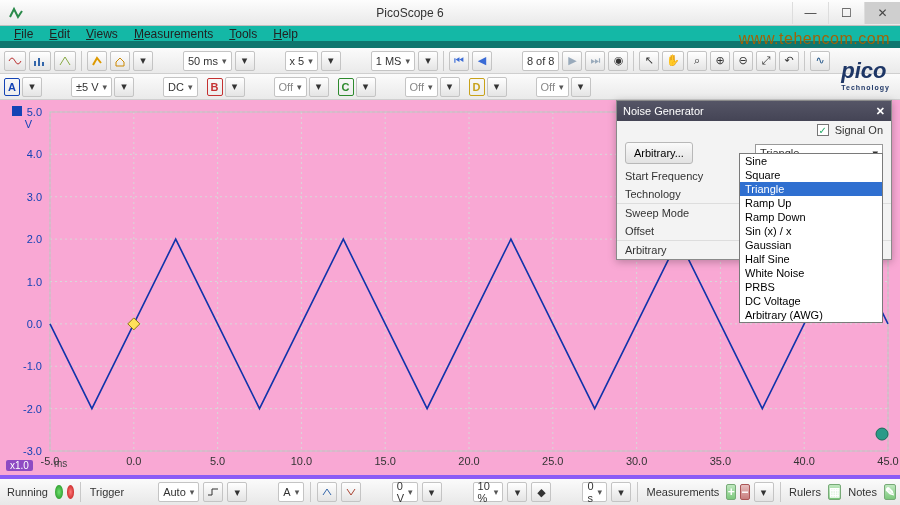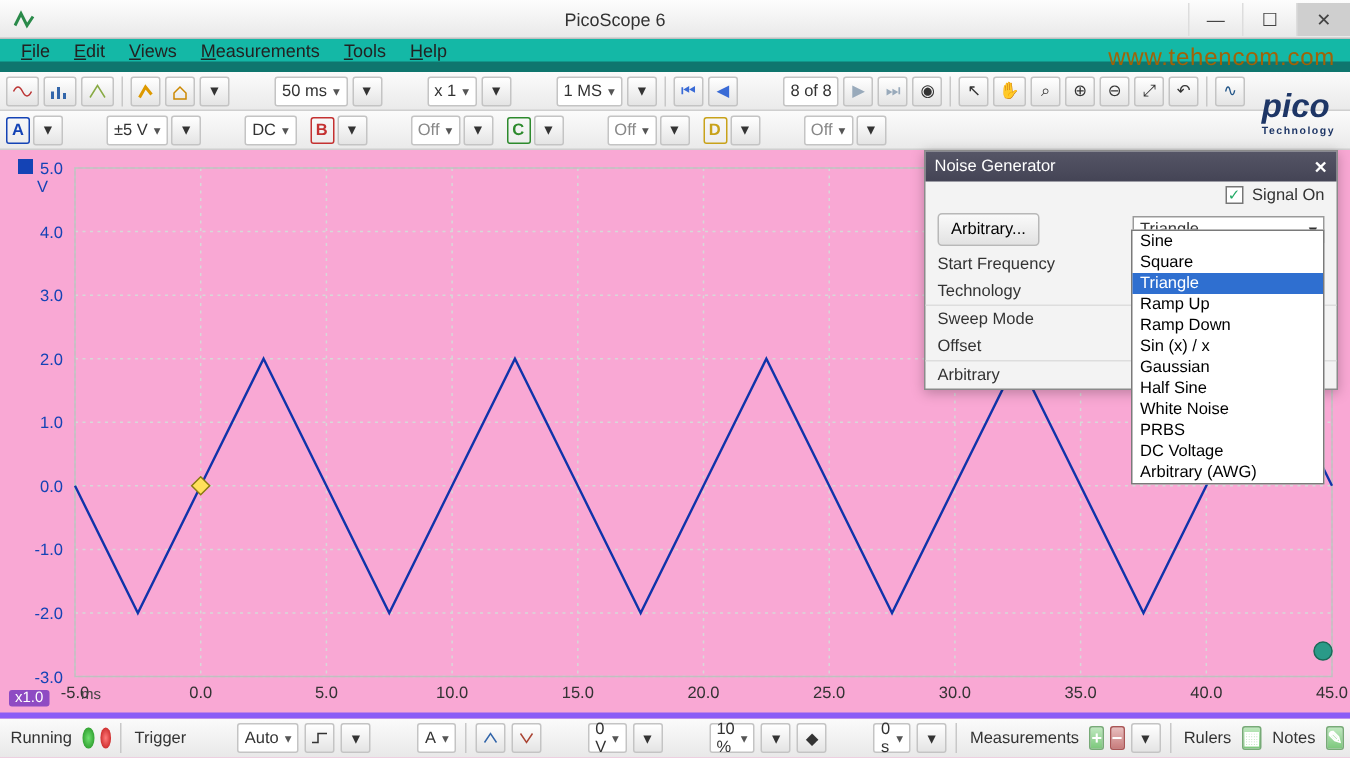--- a/index.html
+++ b/index.html
@@ -44,21 +44,21 @@
   .units-x { position:absolute; left:54px; bottom:6px; font-size:10px; color:#444;}
 
   
   .panel { position:absolute; right:8px; top:0; width:276px; background:#f3f3f3; border:1px solid #8a8a8a; box-shadow:0 2px 8px rgba(0,0,0,.25);}
   .panel .phead { background:linear-gradient(#556,#445); color:#fff; height:20px; display:flex; align-items:center; padding:0 6px; font-size:11px;}
   .panel .phead .x { margin-left:auto; font-weight:bold;}
   .panel .prow { display:flex; align-items:center; padding:3px 8px; font-size:11px; color:#333;}
   .panel .prow.right { justify-content:flex-end; gap:6px;}
   .panel .pbtn { height:22px; border:1px solid #b8b8b8; border-radius:3px; background:linear-gradient(#fafafa,#e2e2e2); padding:0 8px; font-size:11px;}
   .panel .dd { height:18px; border:1px solid #9a9a9a; background:#fff; display:flex; align-items:center; padding:0 4px; width:128px; justify-content:space-between;}
-  .panel .dlist { position:absolute; right:8px; top:52px; width:129px; background:#fff; border:1px solid #7a7a7a; z-index:5;}
+  .panel .dlist { position:absolute; right:8px; top:52px; width:144px; background:#fff; border:1px solid #7a7a7a; z-index:5;}
   .panel .dlist div { padding:1px 5px; font-size:11px;}
   .panel .dlist div.sel { background:#2f6fd0; color:#fff;}
   .panel .plabel { flex:1; }
   .chk { width:12px; height:12px; border:1px solid #777; background:#fff; display:inline-flex; align-items:center; justify-content:center; font-size:10px; color:#2a6;}
 
   
   .statusbar { display:flex; align-items:center; height:26px; background:linear-gradient(#fbfbfb,#e8e8e8); padding:0 4px; gap:4px; font-size:11px; color:#333;}
   .statusbar .txt { padding:0 3px;}
   .circle { width:14px; height:14px; border-radius:50%; display:inline-block; }
   .c-green { background:radial-gradient(#6fe06f,#1a8a1a);}
@@ -123,21 +123,21 @@
         <path d="M2 7 L6 3 L10 7 V11 H2 Z" fill="none" stroke="#c80"></path>
       </svg>
     </div>
   <div class="tb-btn">▾</div>
   <div class="tb-sel">
       <span>50 ms</span>
       <span class="arr">▾</span>
     </div>
   <div class="tb-btn">▾</div>
   <div class="tb-sel">
-      <span>x 1</span>
+      <span>x 5</span>
       <span class="arr">▾</span>
     </div>
   <div class="tb-btn">▾</div>
   <div class="tb-sel">
       <span>1 MS</span>
       <span class="arr">▾</span>
     </div>
   <div class="tb-btn">▾</div>
   <div class="sep"></div>
   <div class="tb-btn" style="color:#3a6bd6">⏮</div>

